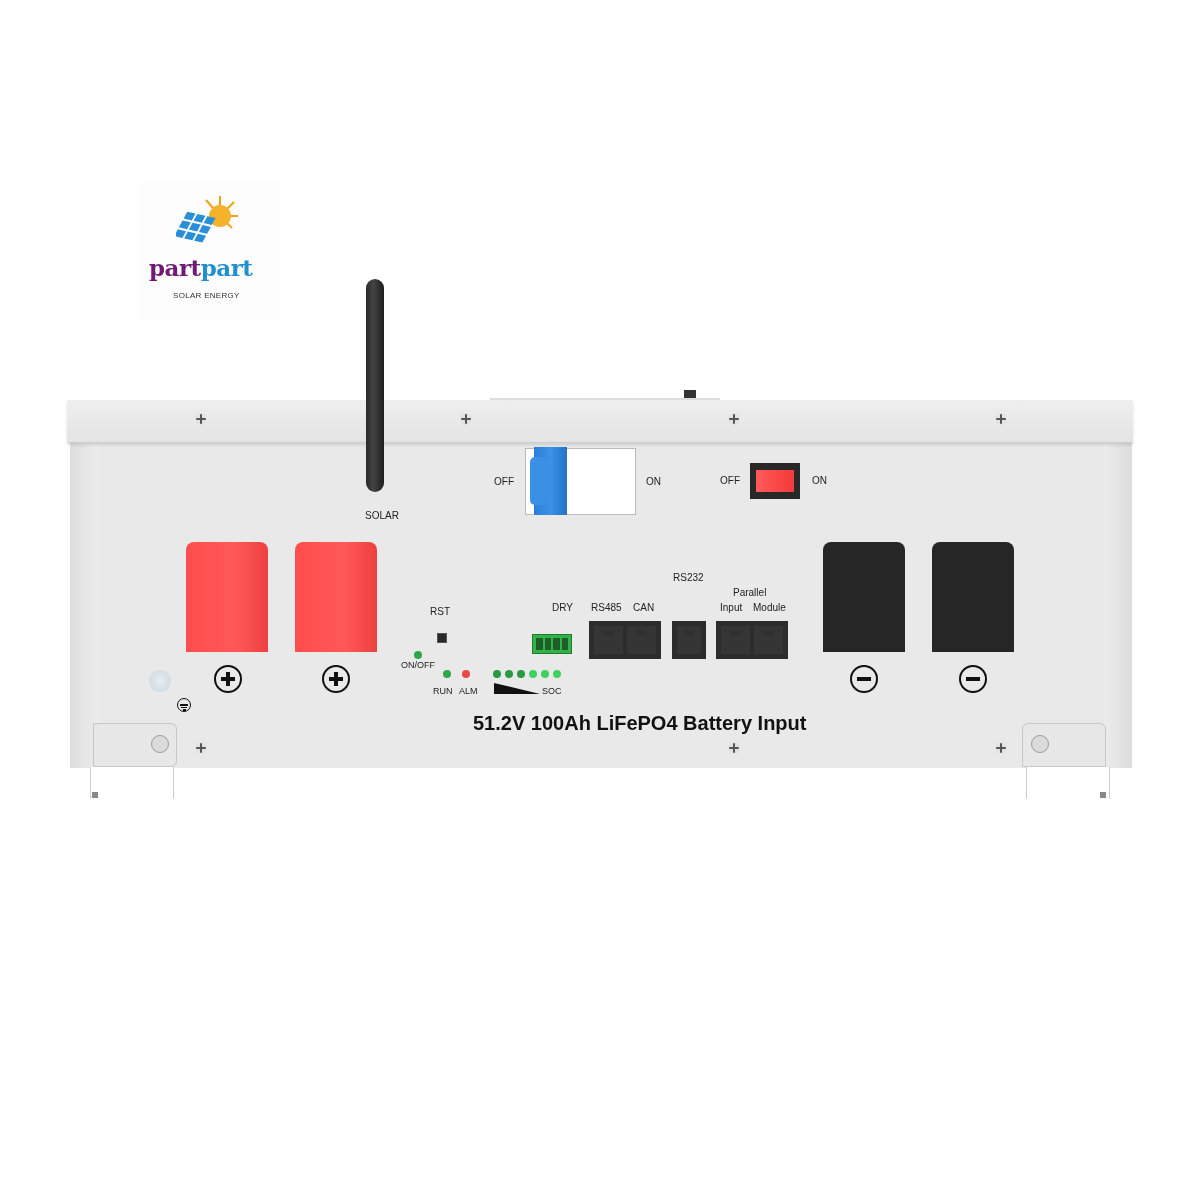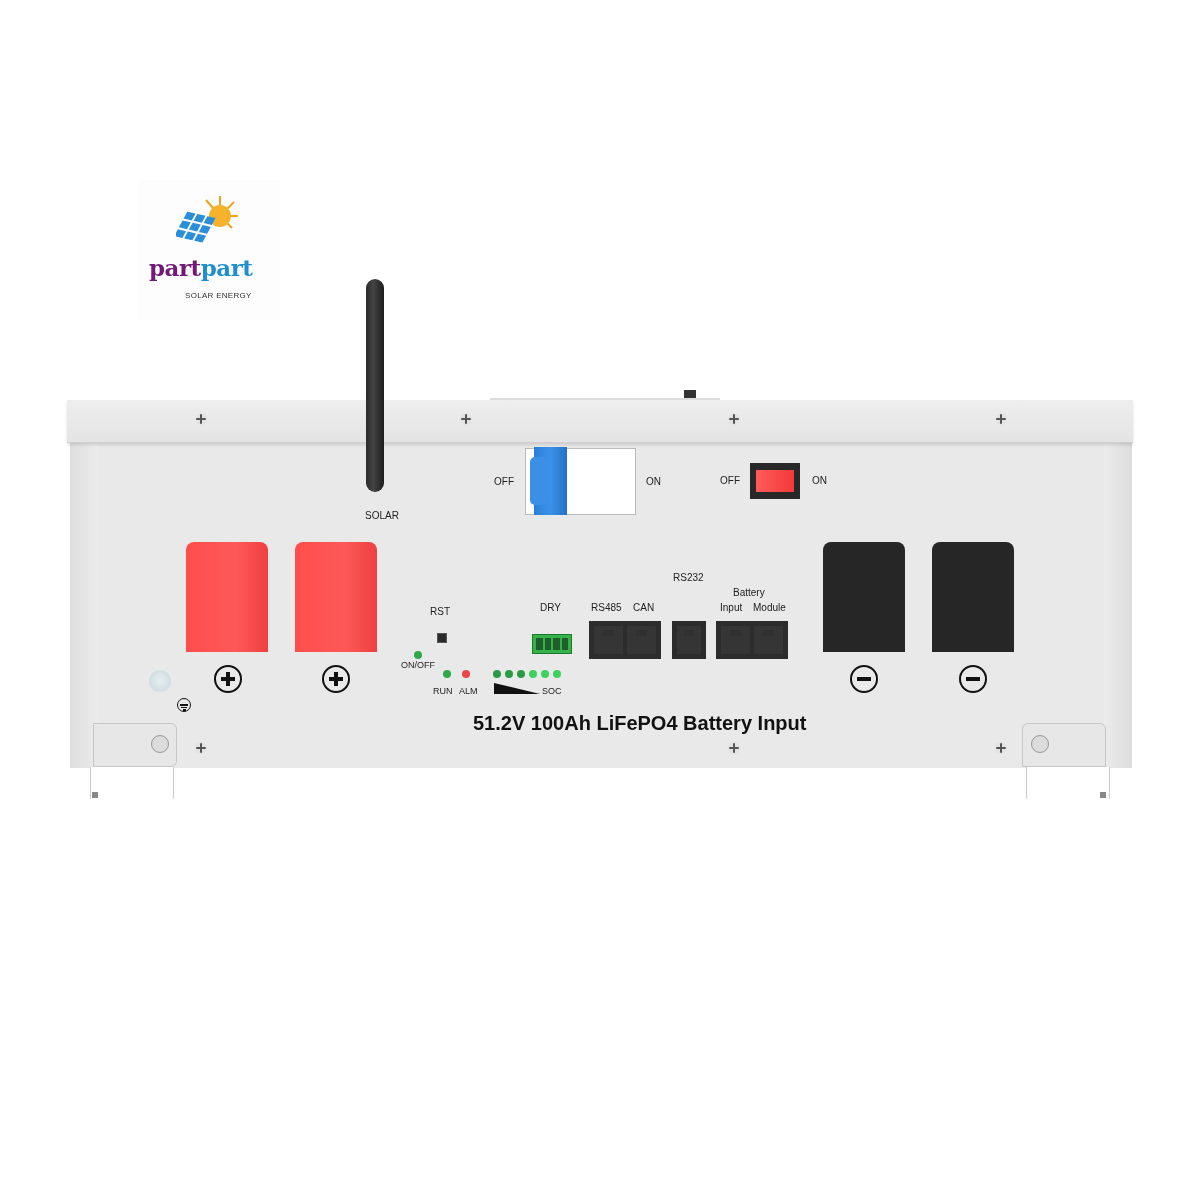--- a/index.html
+++ b/index.html
@@ -3,21 +3,21 @@
 <meta charset="utf-8">
 <style>
   html,body{margin:0;padding:0;background:#fff;}
   body{width:1200px;height:1200px;position:relative;overflow:hidden;font-family:"Liberation Sans",sans-serif;}
   .abs{position:absolute;}
   
   .logo{left:138px;top:180px;width:142px;height:140px;background:#fdfdfd;}
   .logo-word{left:149px;top:254px;font-family:"DejaVu Serif",serif;font-weight:bold;font-size:23px;letter-spacing:-0.5px;white-space:nowrap;}
   .logo-part{color:#701a75;}
   .logo-solar{color:#1f8fcf;}
-  .logo-tag{left:185px;top:291px;font-size:8px;color:#333;letter-spacing:0.3px;white-space:nowrap;}
+  .logo-tag{left:173px;top:291px;font-size:8px;color:#333;letter-spacing:0.3px;white-space:nowrap;}
   
   .chassis{left:70px;top:400px;width:1062px;height:368px;background:#e9e9e9;}
   .lid{left:67px;top:400px;width:1066px;height:42px;background:linear-gradient(#eeeeee,#e4e4e4);border-bottom:1px solid #cfcfcf;box-shadow:0 2px 3px rgba(0,0,0,0.12);}
   .lid-top{left:490px;top:398px;width:230px;height:4px;background:#ddd;}
   .side-shade-l{left:70px;top:442px;width:28px;height:326px;background:linear-gradient(90deg,#dedede,#ececec);}
   .side-shade-r{left:1104px;top:442px;width:28px;height:326px;background:linear-gradient(90deg,#ececec,#dcdcdc);}
   .screw{width:12px;height:12px;border-radius:50%;background:#e3e3e3;}
   .screw::before{content:"";position:absolute;left:5px;top:1px;width:2px;height:10px;background:#555;border-radius:1px;}
   .screw::after{content:"";position:absolute;left:1px;top:5px;width:10px;height:2px;background:#555;border-radius:1px;}
   .knob{left:684px;top:390px;width:12px;height:8px;background:#333;}
@@ -148,41 +148,41 @@
 
 <div class="abs led" style="left:493px;top:670px;background:#2b9a44"></div>
 <div class="abs led" style="left:505px;top:670px;background:#2b9a44"></div>
 <div class="abs led" style="left:517px;top:670px;background:#2b9a44"></div>
 <div class="abs led" style="left:529px;top:670px;background:#3fd160"></div>
 <div class="abs led" style="left:541px;top:670px;background:#3fd160"></div>
 <div class="abs led" style="left:553px;top:670px;background:#3fd160"></div>
 <div class="abs soc-wedge"></div>
 <div class="abs label" style="left:542px;top:686px;font-size:9px">SOC</div>
 
-<div class="abs label" style="left:540px;top:602px">DRY</div>
+<div class="abs label" style="left:552px;top:602px">DRY</div>
 <div class="abs dry">
     <span></span>
     <span></span>
     <span></span>
     <span></span>
   </div>
 
 <div class="abs label" style="left:591px;top:602px">RS485</div>
 <div class="abs label" style="left:633px;top:602px">CAN</div>
 <div class="abs portbox" style="left:589px;width:72px">
     <span class="rj"></span>
     <span class="rj"></span>
   </div>
 
 <div class="abs label" style="left:673px;top:572px">RS232</div>
 <div class="abs portbox" style="left:672px;width:34px">
     <span class="rj"></span>
   </div>
 
-<div class="abs label" style="left:733px;top:587px">Battery</div>
+<div class="abs label" style="left:733px;top:587px">Parallel</div>
 <div class="abs label" style="left:720px;top:602px">Input</div>
 <div class="abs label" style="left:753px;top:602px">Module</div>
 <div class="abs portbox" style="left:716px;width:72px">
     <span class="rj"></span>
     <span class="rj"></span>
   </div>
 
 <div class="abs title">51.2V 100Ah LiFePO4 Battery Input</div>
 
 <div class="abs ground-bolt"></div>

